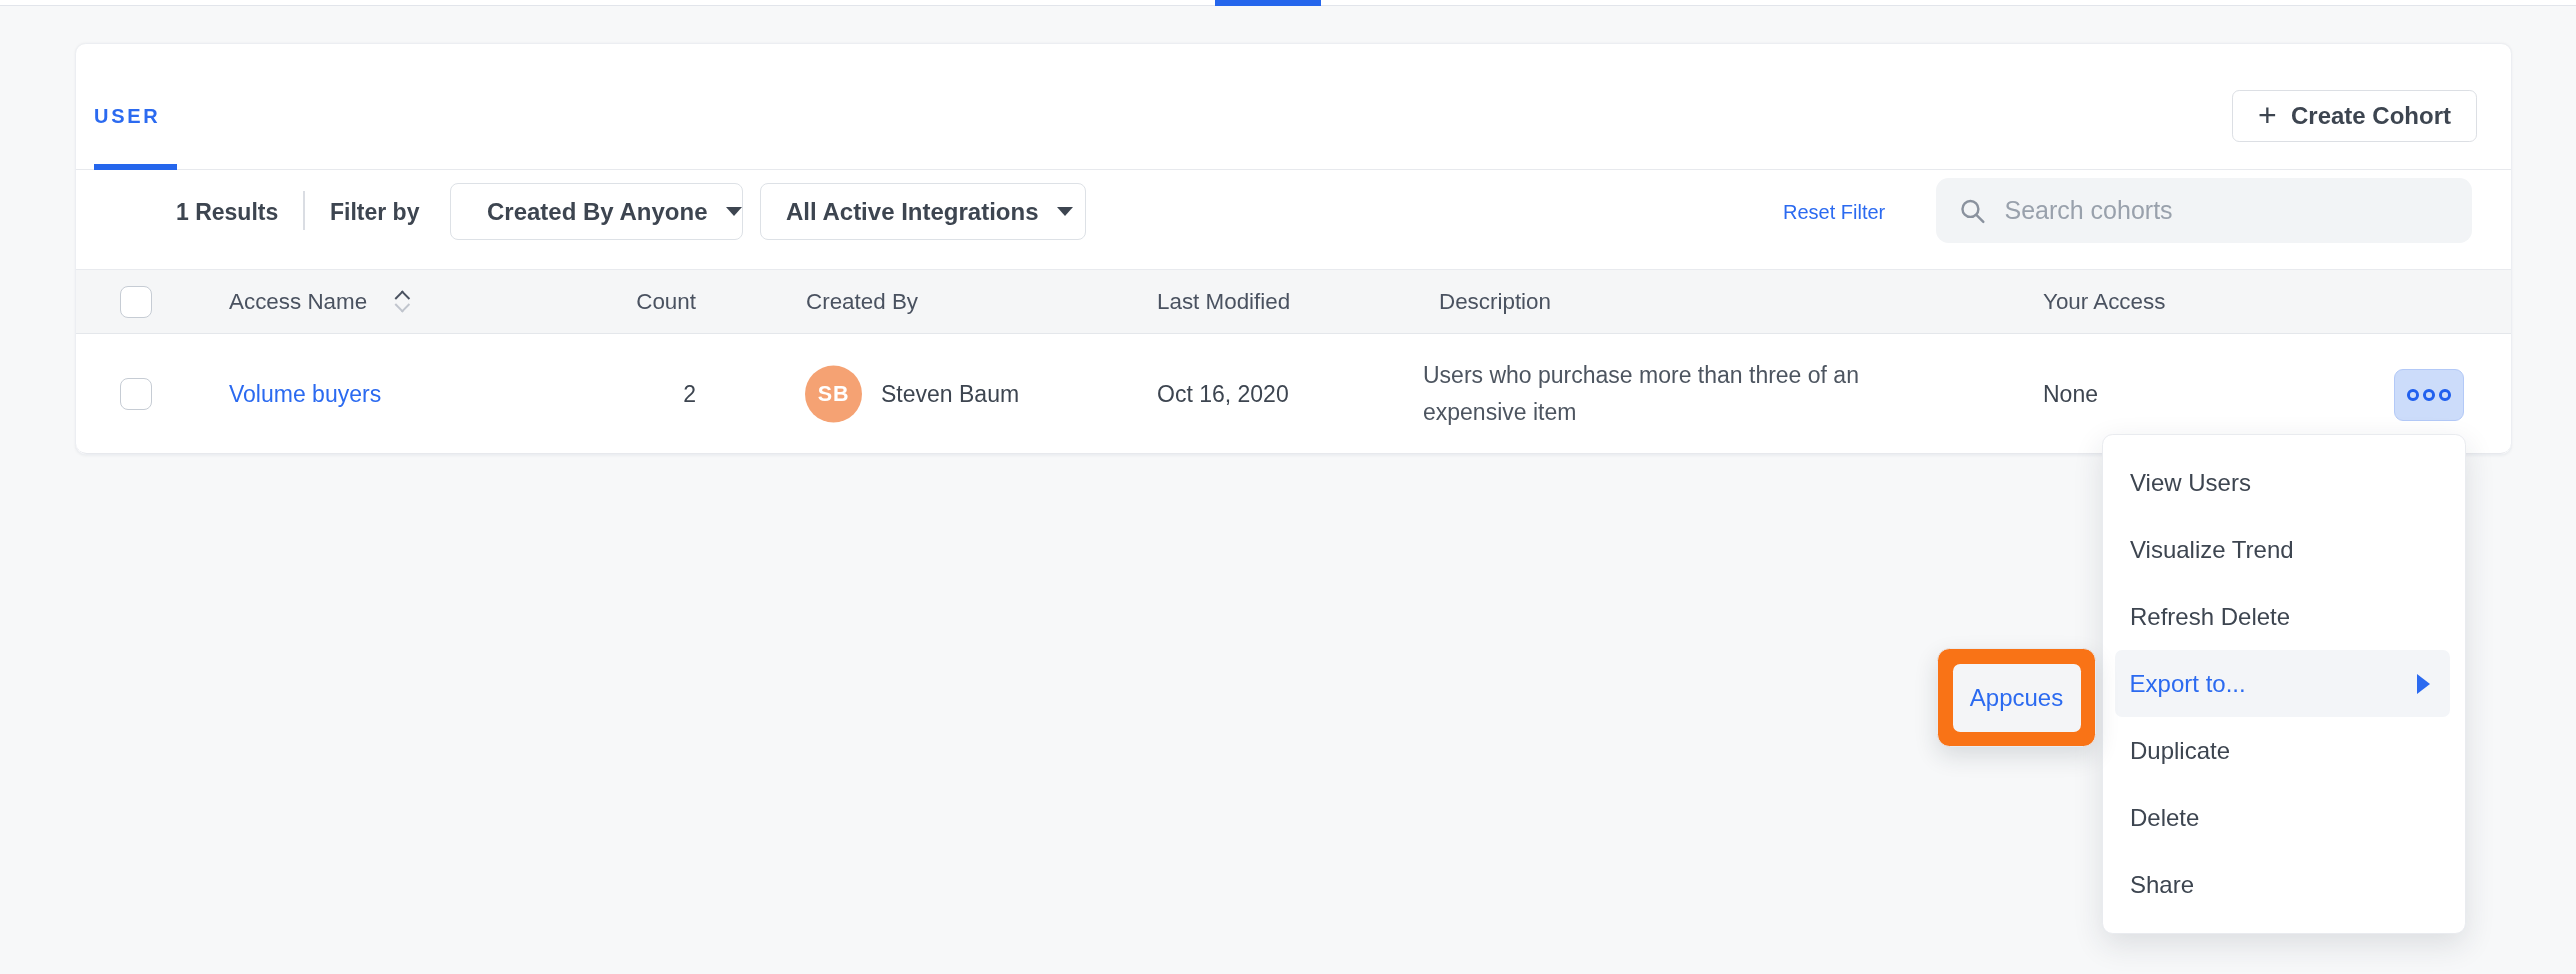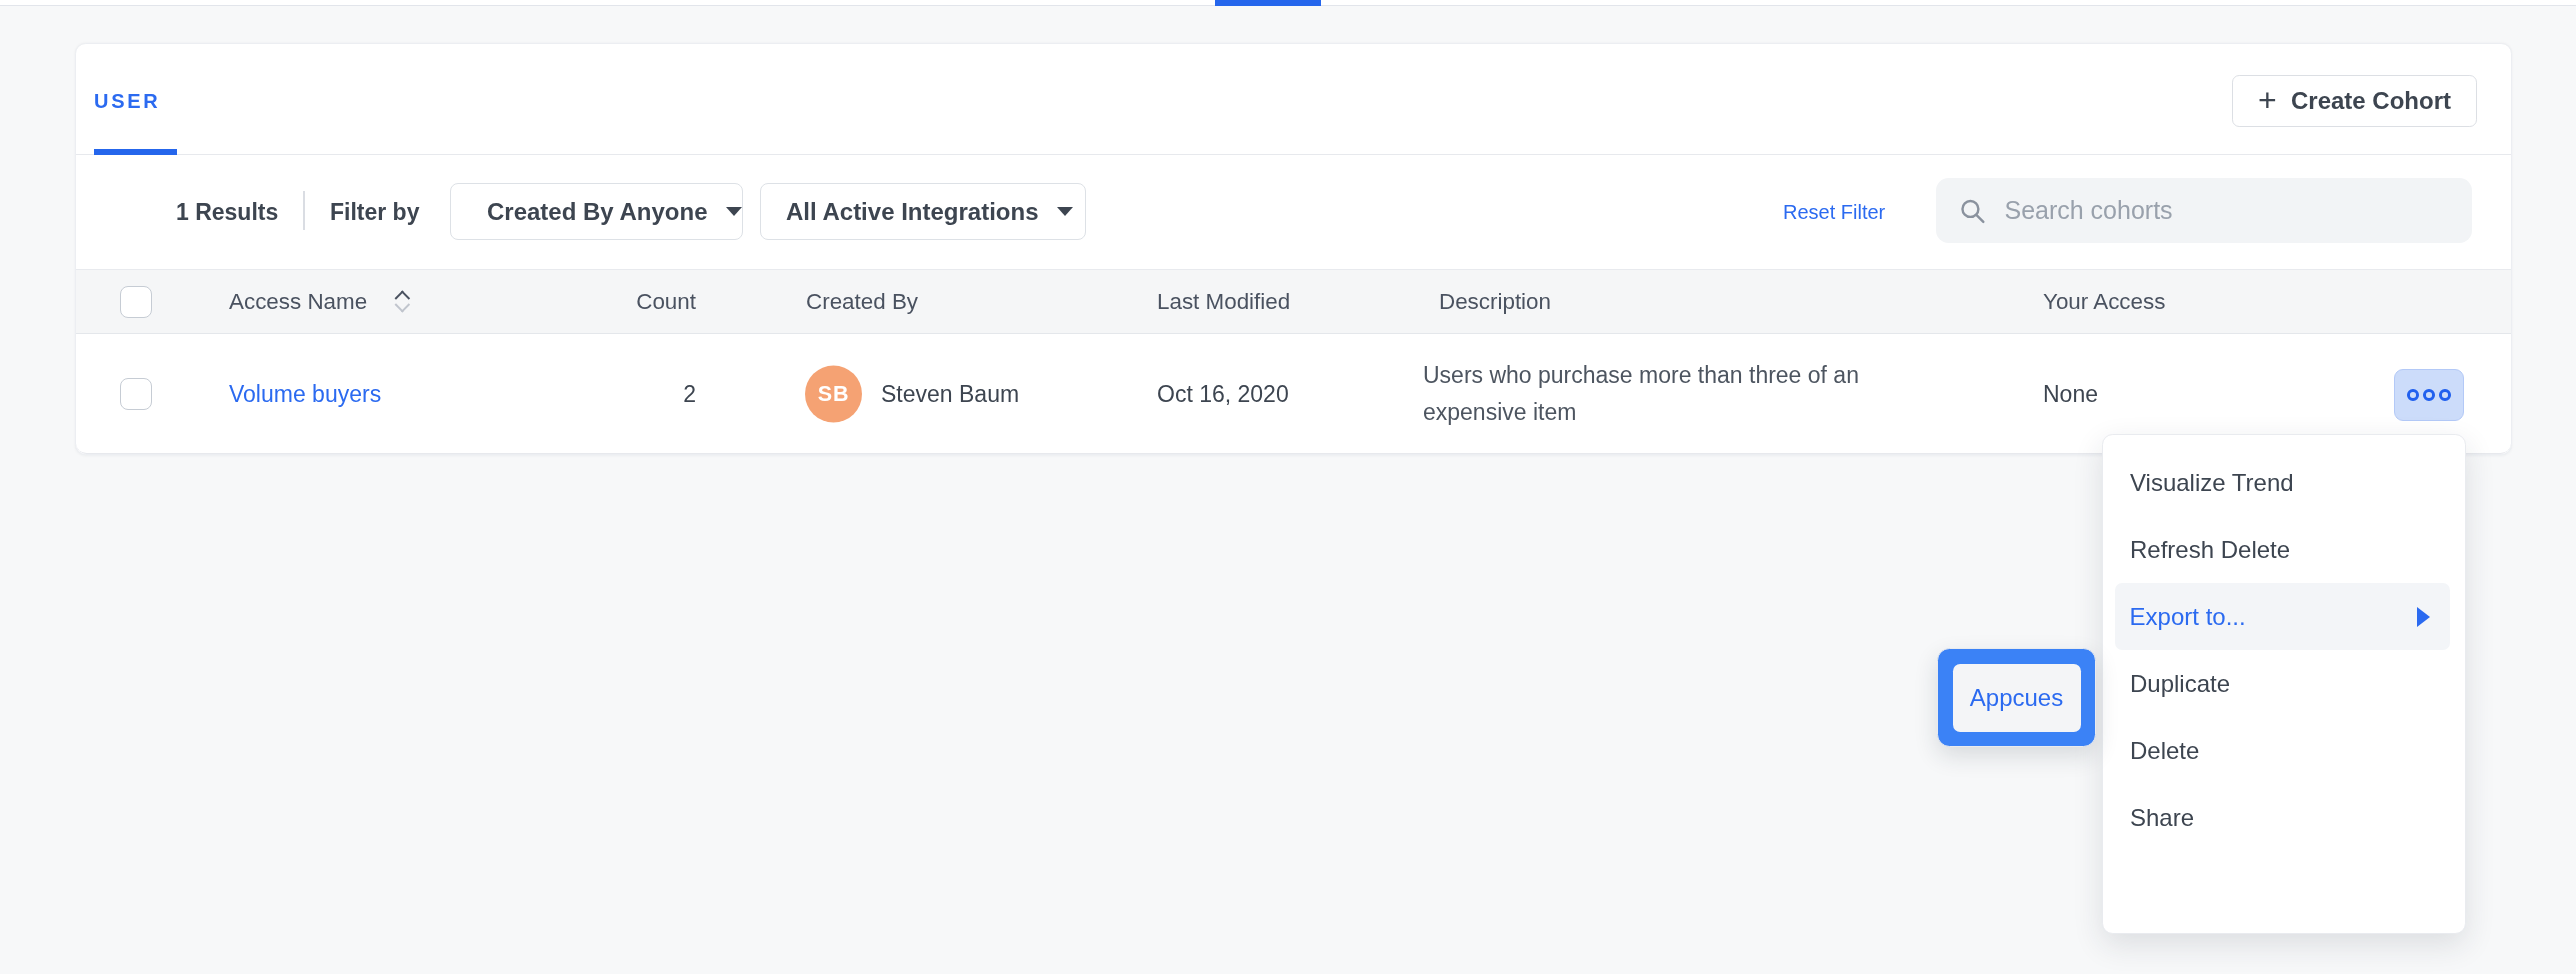--- a/index.html
+++ b/index.html
@@ -9,21 +9,21 @@
 
   
   .top-strip { position:absolute; left:0; top:0; width:2576px; height:6.3px; background:#ffffff; border-bottom:1.8px solid #e2e5eb; }
   .top-indicator { position:absolute; left:1215px; top:0; width:106px; height:6.3px; background:#2566ec; }
 
   
   .card { position:absolute; left:75px; top:43px; width:2437px; height:412px; background:#fff;
           border:0.9px solid #eceef2; border-radius:10.7px; box-shadow:0 0.9px 2.7px rgba(25,35,55,.05); }
 
   
-  .tabbar { position:absolute; left:0; top:1px; width:100%; height:110px; border-bottom:0.9px solid #e7e9ed; }
+  .tabbar { position:absolute; left:0; top:16px; width:100%; height:110px; border-bottom:0.9px solid #e7e9ed; }
   .user-tab { position:absolute; left:18px; top:45px; font-size:20px; font-weight:700; letter-spacing:2.7px; color:#2b6af0; cursor:pointer; }
   .tab-underline { position:absolute; left:18px; bottom:-0.9px; width:83px; height:6.3px; background:#2566ec; }
   .create-btn { position:absolute; right:34px; top:30px; height:52px; padding:0 25px; background:#fff;
                 border:0.9px solid #dcdfe4; border-radius:7.2px; display:flex; align-items:center; gap:14.3px;
                 font-size:24px; font-weight:600; color:#3d4550; cursor:pointer; }
   .plus-glyph { font-size:32px; font-weight:300; line-height:1; color:#3d4550; margin-top:-2.7px; }
 
   
   .filterbar { position:absolute; left:0; top:110px; width:100%; height:115px; }
   .fb-item { position:absolute; top:50%; transform:translateY(-50%); white-space:nowrap; }
@@ -72,21 +72,21 @@
 
   
   .ctx-menu { position:absolute; left:2102px; top:434px; width:364px; height:500px; background:#fff; border:0.9px solid #e9ebef;
               border-radius:10.7px; box-shadow:0 10.7px 30px rgba(30,40,60,.12); padding-top:14.3px; z-index:20; }
   .menu-item { height:67px; display:flex; align-items:center; padding-left:27px; font-size:24px; color:#3d4550; cursor:pointer; white-space:nowrap; }
   .menu-item.active { margin:0 15px 0 11.6px; padding-left:15px; padding-right:20px; background:#f3f5f8; border-radius:7.2px;
                       color:#2b6af0; justify-content:space-between; }
   .submenu-arrow { width:0; height:0; border-top:10px solid transparent; border-bottom:10px solid transparent; border-left:13.4px solid #2b6af0; }
 
   
-  .flyout { position:absolute; left:1937px; top:648px; width:159px; height:99px; background:#3b82f6; border:0.9px solid #e9ebef;
+  .flyout { position:absolute; left:1937px; top:648px; width:159px; height:99px; background:#f97316; border:0.9px solid #e9ebef;
             border-radius:12.5px; box-shadow:0 9px 23px rgba(30,40,60,.14); z-index:30; display:flex; align-items:center; justify-content:center; }
   .flyout-item { width:128px; height:68px; background:#f4f5f7; border-radius:7.2px; display:flex; align-items:center; justify-content:center;
                  font-size:24px; color:#2b6af0; cursor:pointer; }
 </style>
 </head>
 <body>
 
 <div id="screen">
 
   <div class="top-strip">
@@ -156,20 +156,21 @@
       <div class="cell actions-btn">
         <span class="dot-ring"></span>
         <span class="dot-ring"></span>
         <span class="dot-ring"></span>
       </div>
     </div>
 
   </div>
 
   <div class="ctx-menu">
+    <div class="menu-item">View Users</div>
     <div class="menu-item">Visualize Trend</div>
     <div class="menu-item">Refresh Delete</div>
     <div class="menu-item active">
       <span>Export to...</span>
       <span class="submenu-arrow"></span>
     </div>
     <div class="menu-item">Duplicate</div>
     <div class="menu-item">Delete</div>
     <div class="menu-item">Share</div>
   </div>

